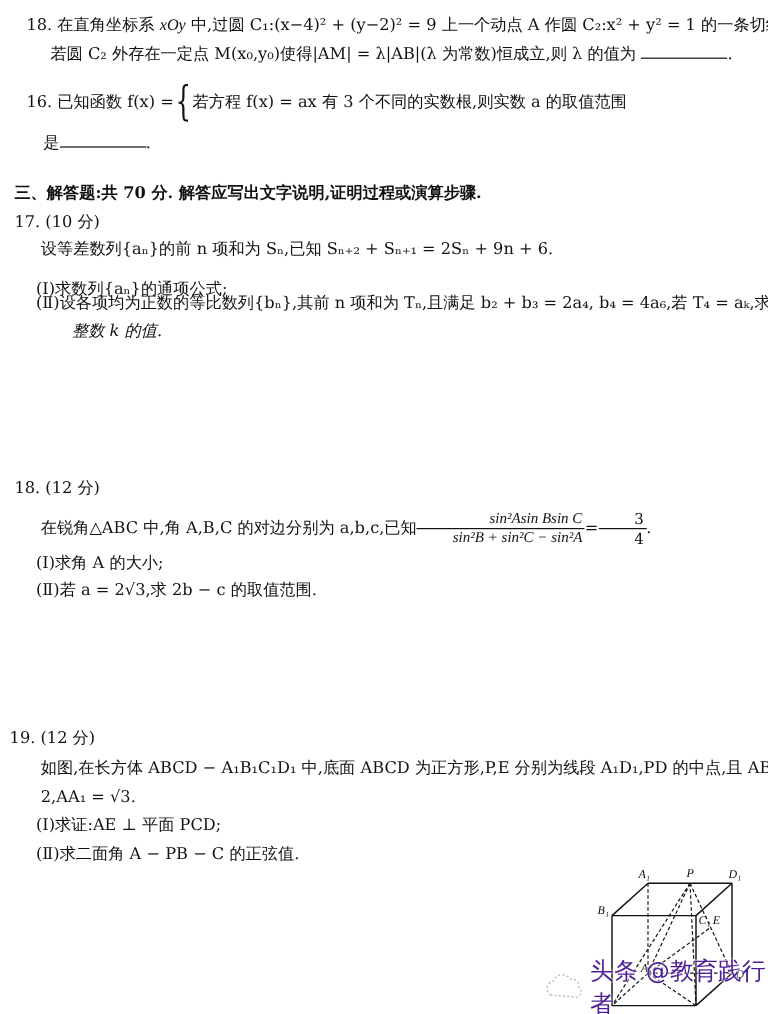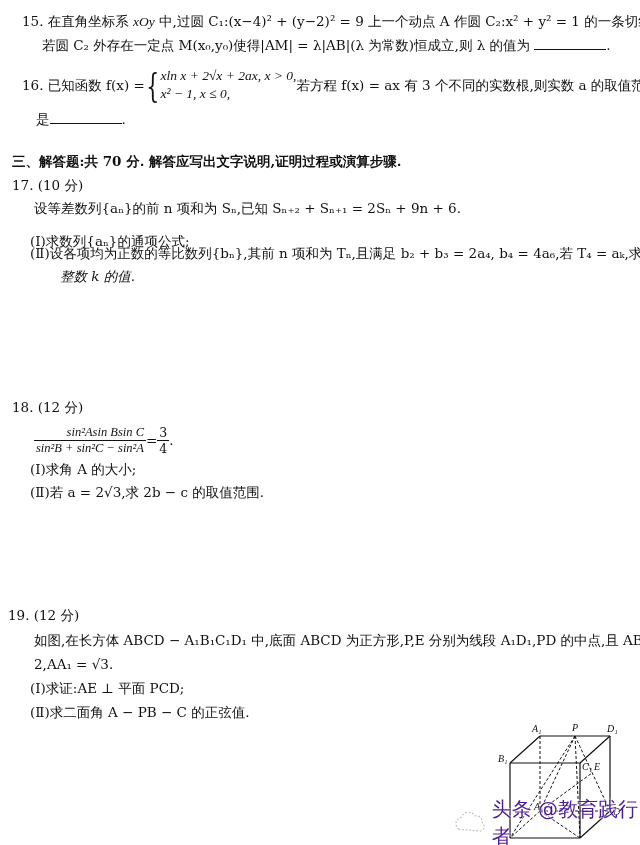--- a/index.html
+++ b/index.html
@@ -6,63 +6,60 @@
   body { width:640px; height:845px; position:relative; overflow:hidden;
          font-family:"DejaVu Serif","Liberation Serif",serif; color:#111; }
   .line { position:absolute; left:0; white-space:nowrap; font-size:13.5px; line-height:18px; }
   .b { font-weight:bold; }
   i, .m { font-family:"Liberation Serif","DejaVu Serif",serif; font-style:italic; }
   .blank { display:inline-block; border-bottom:1px solid #111; width:72px; height:12px; vertical-align:baseline; }
   .brace { display:inline-block; font-size:34px; line-height:34px; vertical-align:middle; transform:scaleX(0.6); margin:0 -3px; }
   .cases { display:inline-block; vertical-align:middle; line-height:18px; }
   .frac { display:inline-flex; flex-direction:column; vertical-align:middle; text-align:right; font-size:12.5px; line-height:15px; }
   .frac .num { border-bottom:1px solid #111; padding:0 2px; }
-  .frac .den { padding:0 2px; }
+  .frac .den { padding:0 2px;margin-left:28px; }
   .figure { position:absolute; left:490px; top:718px; width:150px; height:127px; }
   .watermark { position:absolute; left:452px; top:806px; height:34px; display:flex; align-items:center;
                font-family:"DejaVu Sans","Liberation Sans",sans-serif; font-size:20px; color:#4c1d95;
                text-shadow:0 0 2px #fff,0 0 2px #fff; }
   .wm-icon { width:40px; height:30px; margin-right:4px; }
 </style>
 </head>
 <body>
 
 <div class="line" style="top:12px;left:22px;">
-  <span>15.</span>
+  <span>18.</span>
   <span>在直角坐标系 </span><span class="m">xOy</span><span> 中,过圆 C</span><span>₁:(x−4)² + (y−2)² = 9 上一个动点 A 作圆 C₂:x² + y² = 1 的一条切线,切点为 B,</span>
 </div>
 <div class="line" style="top:36px;left:42px;">
   <span>若圆 C₂ 外存在一定点 M(x₀,y₀)使得|AM| = λ|AB|(λ 为常数)恒成立,则 λ 的值为</span>
   <span class="blank"></span><span>.</span>
 </div>
 
 <div class="line" style="top:64px;left:22px;height:42px;display:flex;align-items:center;">
   <span>16.</span>&nbsp;
   <span>已知函数 f(x) =</span>
   <span class="brace">{</span>
-  <span class="cases">
-    <span class="m" style="display:block">xln x + 2√x + 2ax, x &gt; 0,</span>
-    <span class="m" style="display:block">x² − 1, x ≤ 0,</span>
-  </span>
   <span>若方程 f(x) = ax 有 3 个不同的实数根,则实数 a 的取值范围</span>
 </div>
 <div class="line" style="top:110px;left:36px;">
   <span>是</span><span class="blank"></span><span>.</span>
 </div>
 
 <div class="line b" style="top:152px;left:12px;">三、解答题:共 70 分. 解答应写出文字说明,证明过程或演算步骤.</div>
 
 <div class="line" style="top:176px;left:12px;">17. (10 分)</div>
 <div class="line" style="top:199px;left:34px;">设等差数列{aₙ}的前 n 项和为 Sₙ,已知 Sₙ₊₂ + Sₙ₊₁ = 2Sₙ + 9n + 6.</div>
 <div class="line" style="top:221px;left:30px;margin-top:11px;">(Ⅰ)求数列{aₙ}的通项公式;</div>
 <div class="line" style="top:244px;left:30px;">(Ⅱ)设各项均为正数的等比数列{bₙ},其前 n 项和为 Tₙ,且满足 b₂ + b₃ = 2a₄, b₄ = 4a₆,若 T₄ = aₖ,求正</div>
 <div class="line" style="top:267px;left:60px;font-style:italic;">整数 k 的值.</div>
 
 <div class="line" style="top:398px;left:12px;">18. (12 分)</div>
 <div class="line" style="top:420px;left:34px;height:40px;display:flex;align-items:center;">
+  <span>在锐角△ABC 中,角 A,B,C 的对边分别为 a,b,c,已知</span>
   <span class="frac m">
     <span class="num">sin²Asin Bsin C</span>
     <span class="den">sin²B + sin²C − sin²A</span>
   </span>
   <span>=</span>
   <span class="frac">
     <span class="num">3</span>
     <span class="den">4</span>
   </span>
   <span>.</span>

